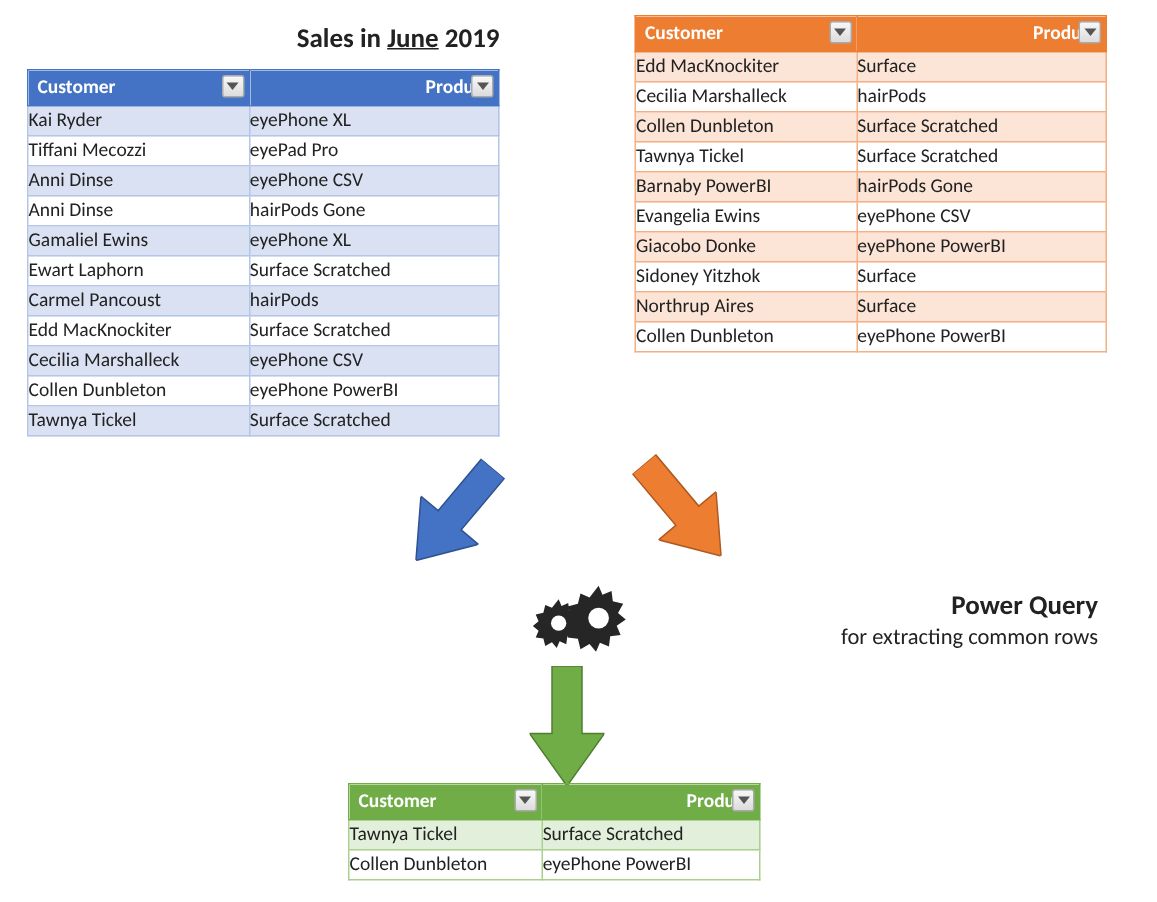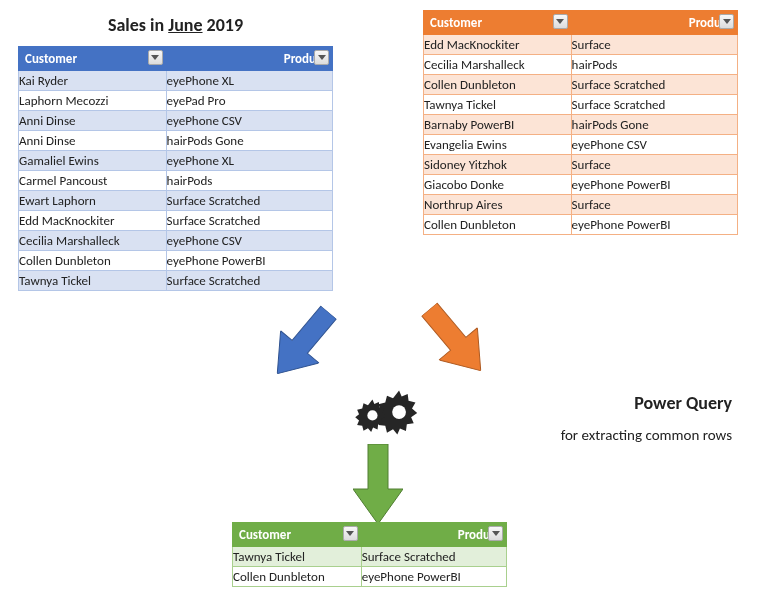--- a/index.html
+++ b/index.html
@@ -10,21 +10,21 @@
     font-size: 13px;
     background: #fff;
     width: 771px;
     height: 601px;
     position: relative;
     color: #222;
   }
   .title {
     font-size: 18px;
     font-weight: 700;
-    text-align: center;
+    text-align: right;
     margin: 4px 0 10px 0;
   }
   .title .month { text-decoration: underline; }
   .columns {
     display: flex;
     gap: 90px;
     justify-content: flex-start;
     padding-left: 8px;
   }
   .block { width: 315px; }
@@ -87,21 +87,21 @@
     left: 352px; top: 368px;
     color: #262626;
   }
   .pq-label {
     position: absolute;
     left: 472px; top: 392px;
     width: 260px;
     text-align: right;
   }
   .pq-label .t1 { font-size: 18px; font-weight: 700; }
-  .pq-label .t2 { font-size: 15px; margin-top: 12px; }
+  .pq-label .t2 { font-size: 15px; margin-top: 2px; }
   .result-block {
     position: absolute;
     left: 232px; top: 522px;
     width: 275px;
   }
 </style>
 </head>
 <body>
 
 <div class="columns">
@@ -121,42 +121,42 @@
             <span class="filter"></span>
           </th>
         </tr>
       </thead>
       <tbody>
           <tr>
             <td>Kai Ryder</td>
             <td>eyePhone XL</td>
           </tr>
           <tr>
-            <td>Laphorn Mecozzi</td>
+            <td>Tiffani Mecozzi</td>
             <td>eyePad Pro</td>
           </tr>
           <tr>
             <td>Anni Dinse</td>
             <td>eyePhone CSV</td>
           </tr>
           <tr>
             <td>Anni Dinse</td>
             <td>hairPods Gone</td>
           </tr>
           <tr>
             <td>Gamaliel Ewins</td>
             <td>eyePhone XL</td>
           </tr>
           <tr>
+            <td>Ewart Laphorn</td>
+            <td>Surface Scratched</td>
+          </tr>
+          <tr>
             <td>Carmel Pancoust</td>
             <td>hairPods</td>
-          </tr>
-          <tr>
-            <td>Ewart Laphorn</td>
-            <td>Surface Scratched</td>
           </tr>
           <tr>
             <td>Edd MacKnockiter</td>
             <td>Surface Scratched</td>
           </tr>
           <tr>
             <td>Cecilia Marshalleck</td>
             <td>eyePhone CSV</td>
           </tr>
           <tr>
@@ -204,26 +204,26 @@
           </tr>
           <tr>
             <td>Barnaby PowerBI</td>
             <td>hairPods Gone</td>
           </tr>
           <tr>
             <td>Evangelia Ewins</td>
             <td>eyePhone CSV</td>
           </tr>
           <tr>
+            <td>Giacobo Donke</td>
+            <td>eyePhone PowerBI</td>
+          </tr>
+          <tr>
             <td>Sidoney Yitzhok</td>
             <td>Surface</td>
-          </tr>
-          <tr>
-            <td>Giacobo Donke</td>
-            <td>eyePhone PowerBI</td>
           </tr>
           <tr>
             <td>Northrup Aires</td>
             <td>Surface</td>
           </tr>
           <tr>
             <td>Collen Dunbleton</td>
             <td>eyePhone PowerBI</td>
           </tr>
         </tbody>

